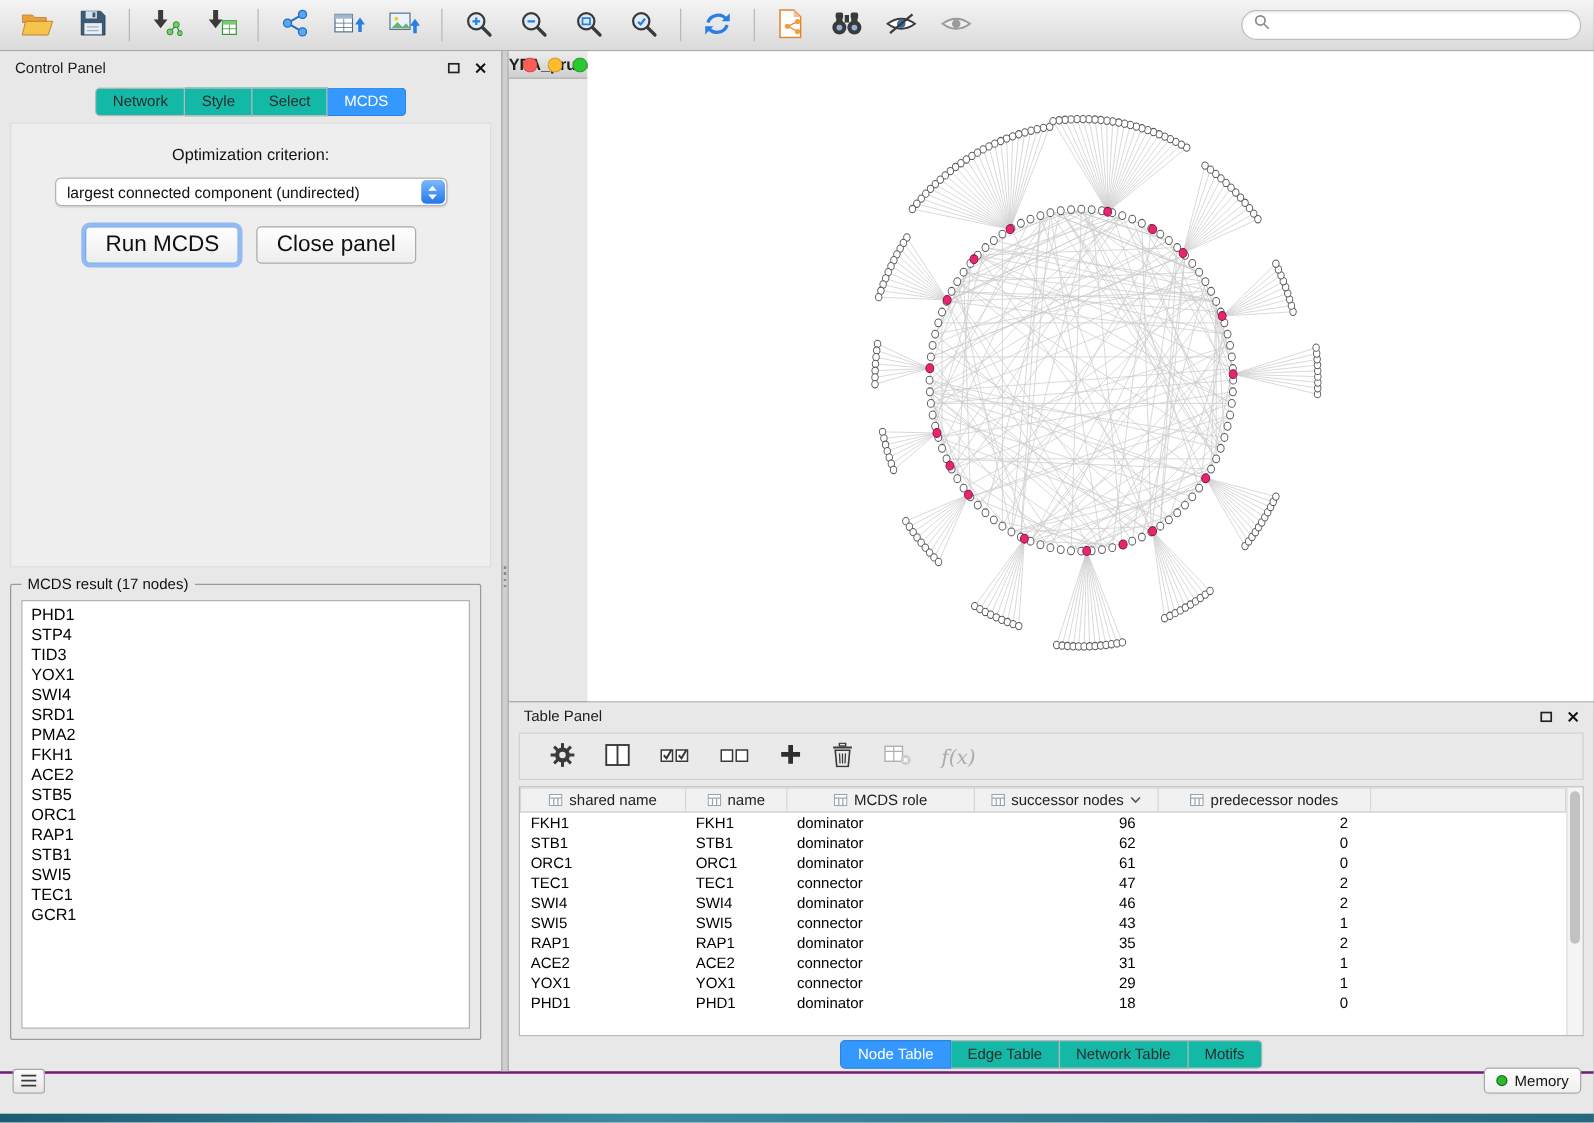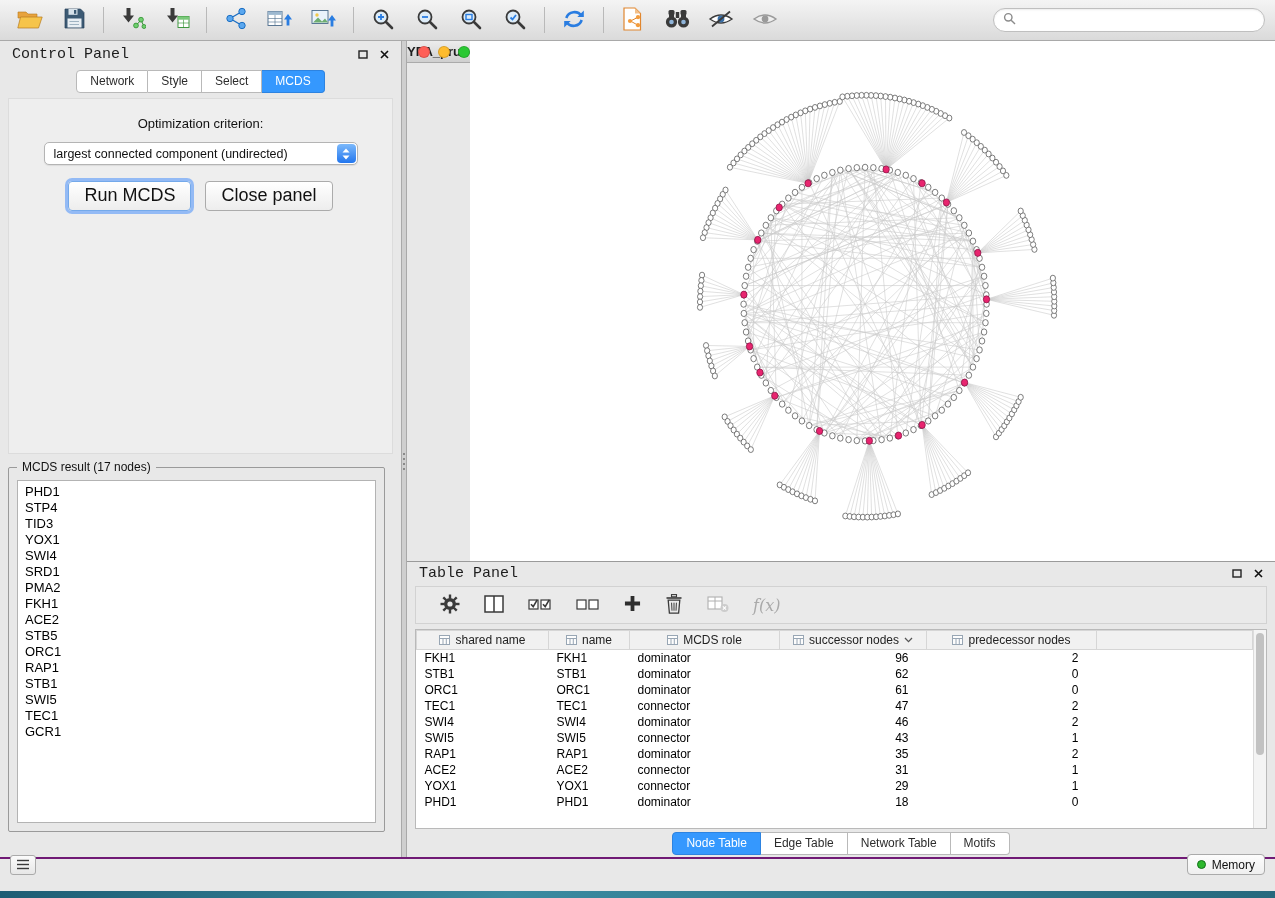--- a/index.html
+++ b/index.html
@@ -15,27 +15,27 @@
   .search-box input { border:none; outline:none; flex:1; font-size:12px; background:transparent; font-family:"Liberation Sans",sans-serif; }
 
   
   .main { flex:1; display:flex; min-height:0; }
   .control-panel { width:401px; flex:0 0 401px; background:#e8e8e8; display:flex; flex-direction:column; }
   .v-splitter { width:6px; flex:0 0 6px; background:#cfcfcf; border-left:1px solid #a9a9a9; border-right:1px solid #a9a9a9; position:relative; }
   .v-splitter .grip { position:absolute; left:1px; top:412px; width:2px; height:18px; background:repeating-linear-gradient(#8a8a8a 0 2px, transparent 2px 5px); }
   .right-col { flex:1; display:flex; flex-direction:column; min-width:0; }
 
   
-  .panel-header { height:26px; flex:0 0 26px; display:flex; align-items:center; padding:0 12px; font-size:15px; color:#1d1d1d;font-family:Liberation Mono, monospace; }
+  .panel-header { height:26px; flex:0 0 26px; display:flex; align-items:center; padding:0 12px; font-size:12px; color:#1d1d1d; }
   .win-icons { margin-left:auto; display:flex; gap:12px; align-items:center; }
   .win-icons svg { display:block; }
 
   
   .tab-row { display:flex; justify-content:center; margin:3px 0 5px; }
-  .seg-tab { font-size:12px; padding:3px 13px 4px; background:#ffffff; border:1px solid #b9b9b9; border-left:none; color:#2c2c2c; cursor:default; font-family:"Liberation Sans",sans-serif; }
+  .seg-tab { font-size:12px; padding:3px 13px 4px; background:#14b8a6; border:1px solid #b9b9b9; border-left:none; color:#2c2c2c; cursor:default; font-family:"Liberation Sans",sans-serif; }
   .seg-tab:first-child { border-left:1px solid #b9b9b9; border-radius:4px 0 0 4px; }
   .seg-tab:last-child { border-radius:0 4px 4px 0; }
   .seg-tab.active { color:#fff; border-color:#2d83e0; }
 
   
   .cp-content { margin:0 8px; height:356px; flex:0 0 356px; background:#eeeeee; border:1px solid #dcdcdc; }
   .opt-label { text-align:center; font-size:13px; color:#111; margin-top:17px; }
   .select-box { margin:11px auto 0; width:314px; height:23px; background:#fff; border:1px solid #b4b4b4; border-radius:5px; display:flex; align-items:center; font-size:12.5px; color:#111; padding-left:9px; position:relative; box-shadow:0 1px 1px rgba(0,0,0,.08); }
   .select-stepper { position:absolute; right:1px; top:1px; bottom:1px; width:19px; border-radius:4px; background:linear-gradient(#7cb9fb,#2276ee); display:flex; flex-direction:column; align-items:center; justify-content:center; gap:2px; }
   .btn-row { display:flex; justify-content:center; gap:14px; margin-top:16px; }

